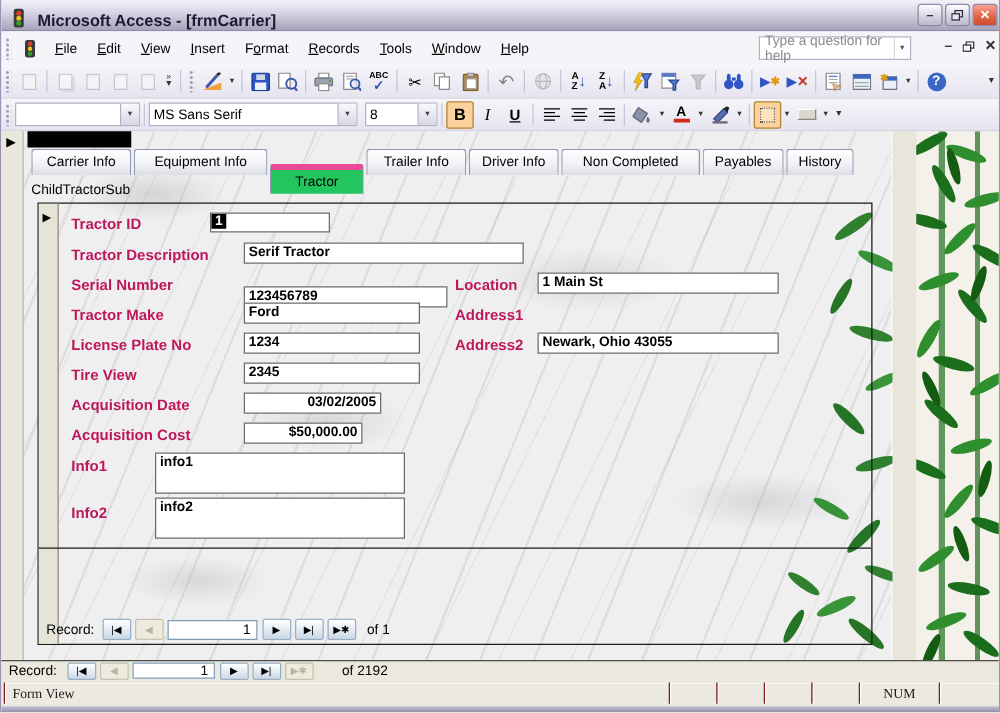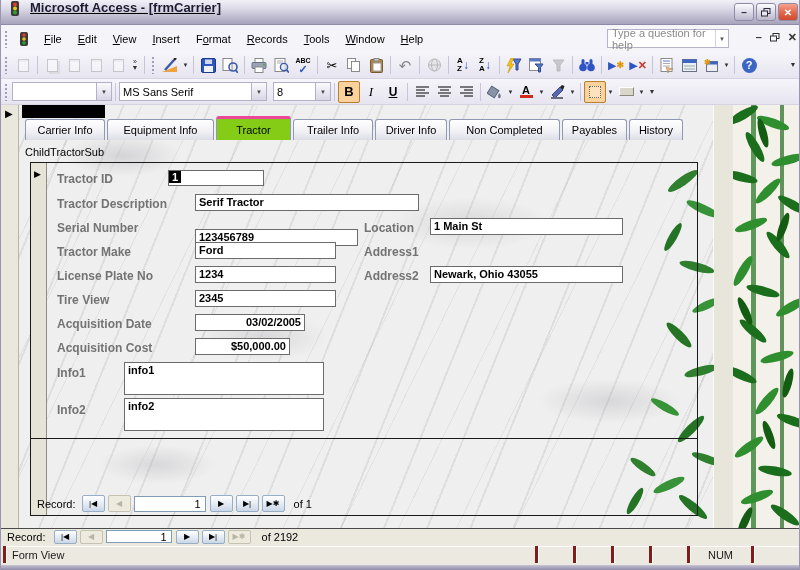--- a/index.html
+++ b/index.html
@@ -2,21 +2,21 @@
 <html><head>
 <meta charset="utf-8">
 <style>
   * { margin:0; padding:0; box-sizing:border-box; }
   body { font-family:"Liberation Sans",sans-serif; }
   #app { position:relative; width:800px; height:570px; overflow:hidden; background:#ece9e0; border-left:1px solid #9a95b2; border-right:1px solid #9a95b2; }
 
   
   .titlebar { position:absolute; left:0; top:0; width:800px; height:25px;
     background:linear-gradient(#f2f1f7 0%,#d9d7e5 40%,#b7b3c9 80%,#a7a3bb 100%);
-    display:flex; align-items:flex-start; border-bottom:1px solid #8f8aa8;text-decoration:underline; }
+    display:flex; align-items:flex-end; border-bottom:1px solid #8f8aa8; }
   .titlebar .apptitle { font-weight:bold; font-size:13px; color:#1c1b30; margin-left:6px; }
   .winbtns { position:absolute; right:3px; top:3px; display:flex; gap:2px; }
   .wbtn { width:20px; height:18px; border:1px solid #8f8aa6; border-radius:3px;
     background:linear-gradient(#fdfdfe,#d8d6e4 55%,#bcb8cc); display:flex; align-items:center; justify-content:center;
     font-size:10px; color:#2a2a3a; font-weight:bold; }
   .wbtn.close { background:linear-gradient(#f6a38d,#e3664a 55%,#cf4a2e); color:#fff; }
 
   
   .menubar { position:absolute; left:0; top:25px; width:800px; height:27px; background:#f5f4f9; display:flex; align-items:center; }
   .grip { width:5px; height:18px; margin:0 3px;
@@ -68,48 +68,48 @@
   .grayband { position:absolute; left:712px; top:0; width:20px; height:423px; background:#e8e5db; border-left:1px solid #fbfaf6; }
   .bamboo { position:absolute; left:732px; top:0; width:68px; height:423px; }
   .leafoverlay { position:absolute; left:620px; top:58px; width:93px; height:360px; pointer-events:none; }
 
   .selblob { position:absolute; left:21px; top:0; width:83px; height:13px; background:#010101; }
   .mainarrow { position:absolute; left:4px; top:3px; font-size:10px; color:#000; }
 
   .tab { position:absolute; top:14px; height:21px; border:1px solid #9198b4; border-bottom:none; border-radius:3px 3px 0 0;
     background:linear-gradient(#ffffff,#f2f2f6 55%,#dddde7); font-size:11px; color:#000;
     display:flex; align-items:center; justify-content:center; }
-  .tab.active { top:11px; height:24px; background:#84cc16; border-top:3px solid #ec4899; z-index:3; }
+  .tab.active { top:26px; height:24px; background:#22c55e; border-top:5px solid #ec4899; z-index:3; }
 
   .subform-label { position:absolute; left:24px; top:41px; font-size:11px; color:#000; }
   .subform { position:absolute; left:29px; top:57px; width:668px; height:354px; border:1px solid #1a1a1a; }
   .recsel-sub { position:absolute; left:0; top:0; width:16px; height:352px; background:#e6e3d7; border-right:1px solid #8f8c80; }
   .subarrow { position:absolute; left:3px; top:6px; font-size:9px; color:#000; }
-  .flabel { position:absolute; font-weight:bold; font-size:12px; color:#737373; white-space:nowrap; }
+  .flabel { position:absolute; font-weight:bold; font-size:12px; color:#be185d; white-space:nowrap; }
   .tbox { position:absolute; background:#fff; border:1px solid #6b6b6b; font-weight:bold; font-size:11px;
     padding:1px 3px; white-space:nowrap; overflow:hidden; color:#000; }
   .tbox.right { text-align:right; }
   .idsel { background:#000; color:#fff; padding:0 3px; }
 
   .navrow { position:absolute; display:flex; align-items:center; font-size:11px; color:#000; }
   .nbtn { width:23px; height:17px; border:1px solid #96aec6; border-radius:2px; margin-right:3px;
     background:linear-gradient(#ffffff,#e3eaf3 55%,#cbd7e6); display:flex; align-items:center; justify-content:center;
     font-size:8px; color:#000; flex:none; }
   .nbtn.dis { background:#edeade; border-color:#c6c2b2; color:#b9b5a6; }
   .navbox { width:72px; height:16px; background:#fff; border:1px solid #7f9db9; font-size:11px;
     text-align:right; padding:0 4px; margin-right:4px; display:flex; align-items:center; justify-content:flex-end; }
 
   .outernav { position:absolute; left:0; top:528px; width:800px; height:16px; background:#ebe8de; border-top:1px solid #4a4a4a;
     display:flex; align-items:center; padding-left:6px; font-size:11px; }
   .outernav .nbtn { height:14px; width:23px; }
   .outernav .navbox { height:13px; width:66px; }
 
   .statusbar { position:absolute; left:0; top:544px; width:800px; height:21px; background:#ece9e0;
     display:flex; align-items:center; font-size:11px; color:#1a1a1a; }
-  .scell { height:17px; display:flex; align-items:center; padding-left:6px; border-left:3px solid #7f1d1d; box-shadow:inset 1px 1px 0 #fdfcf8; }
+  .scell { height:17px; display:flex; align-items:center; padding-left:6px; border-left:1px solid #7f1d1d; box-shadow:inset 1px 1px 0 #fdfcf8;font-family:Liberation Serif, serif; }
   .scell.first { flex:1; margin-left:2px; }
   .bottomframe { position:absolute; left:0; top:565px; width:800px; height:5px; background:linear-gradient(#c6c3d5,#8f8aa8); }
 
   svg { display:block; }
 </style>
 </head>
 <body>
 
 <div id="app">
 
@@ -354,21 +354,21 @@
       </div>
   </div>
 
   <div class="toolbar tb2">
     <div class="grip"></div>
     <div class="combo" style="width:100px">
       <span></span>
       <span class="dd">▼</span>
     </div>
     <div class="sep"></div>
-    <div class="combo" style="width:148px">
+    <div class="combo" style="width:167px">
       <span>MS Sans Serif</span>
       <span class="dd">▼</span>
     </div>
     <div class="combo" style="width:58px;margin-left:6px">
       <span>8</span>
       <span class="dd">▼</span>
     </div>
     <div class="sep"></div>
     <div class="tbtn pressed">
         <span class="fmt-b">B</span>
@@ -593,21 +593,21 @@
     <div class="navbox">1</div>
     <div class="nbtn">
         <span>▶</span>
       </div>
     <div class="nbtn">
         <span>▶|</span>
       </div>
     <div class="nbtn dis">
         <span>▶✱</span>
       </div>
-    <span style="margin-left:8px">of 2192</span>
+    <span style="margin-left:20px">of 2192</span>
   </div>
 
   <div class="statusbar">
     <div class="scell first">Form View</div>
     <div class="scell" style="width:38px"></div>
     <div class="scell" style="width:38px"></div>
     <div class="scell" style="width:38px"></div>
     <div class="scell" style="width:38px"></div>
     <div class="scell" style="width:64px;justify-content:center;padding-left:0">NUM</div>
     <div class="scell" style="width:50px"></div>

